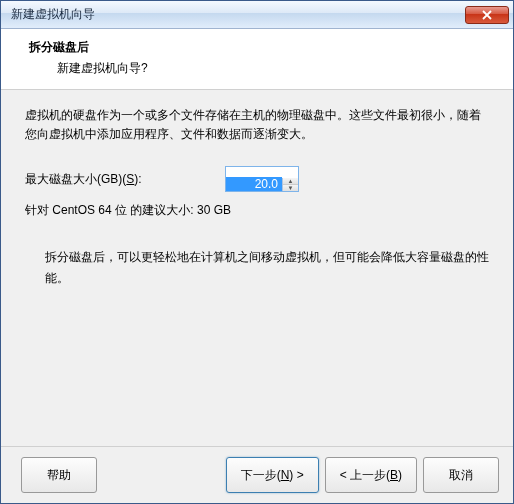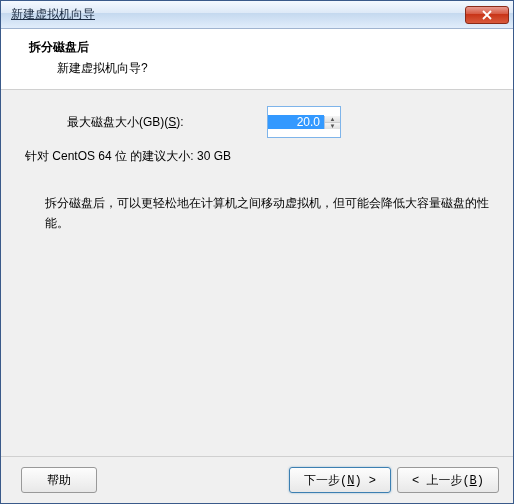--- a/index.html
+++ b/index.html
@@ -24,21 +24,20 @@
       background: linear-gradient(to bottom, #f4f9ff 0%, #dde9f7 45%, #c5d9ef 46%, #e1edfb 100%);
       display: flex;
       align-items: center;
       padding: 0 4px 0 10px;
       border-bottom: 1px solid #a0b4d0;
     }
     .titlebar-title {
       flex: 1;
       color: #1a2a40;
       font-size: 12px;
-      text-decoration: underline;
     }
     .close-btn {
       width: 44px;
       height: 18px;
       background: linear-gradient(to bottom, #e89a90 0%, #d6573f 45%, #c83418 46%, #d95a3d 100%);
       border: 1px solid #8a2a18;
       border-radius: 3px;
       display: flex;
       align-items: center;
       justify-content: center;
@@ -73,28 +72,27 @@
       line-height: 1.6;
       margin-bottom: 22px;
     }
     .size-row {
       display: flex;
       align-items: center;
       margin-bottom: 10px;
     }
     .size-label {
       width: 200px;
-      margin-left: 42px;
     }
     .size-input-wrap {
       display: flex;
-      align-items: center;
+      align-items: flex-end;
       border: 1px solid #7eb4ea;
       background: #fff;
-      height: 32px;
+      height: 26px;
     }
     .size-input {
       width: 56px;
       border: none;
       text-align: right;
       padding: 0 4px;
       font-family: inherit;
       font-size: 12px;
       background: #3399ff;
       color: #fff;
@@ -139,26 +137,26 @@
       color: #000;
     }
     .footer {
       border-top: 1px solid #d0d0d0;
       background: #f0f0f0;
       padding: 10px 14px;
       display: flex;
       align-items: center;
     }
     .btn {
-      height: 26px;
+      height: 36px;
       padding: 0 14px;
       background: linear-gradient(to bottom, #fdfdfd, #e8e8e8);
       border: 1px solid #999;
       border-radius: 3px;
-      font-family: Liberation Mono, monospace;
+      font-family: Liberation Sans, sans-serif;
       font-size: 12px;
       cursor: pointer;
       min-width: 76px;
     }
     .btn-default {
       border: 1px solid #3c7fb1;
       box-shadow: 0 0 2px rgba(60,127,177,0.6);
     }
     .footer-spacer { flex: 1; }
     .footer .btn { margin-left: 6px; }
@@ -177,20 +175,21 @@
         </svg>
     </div>
   </div>
 
   <div class="header">
     <div class="header-title">拆分磁盘后</div>
     <div class="header-sub">新建虚拟机向导?</div>
   </div>
 
   <div class="content">
+    <div class="desc">虚拟机的硬盘作为一个或多个文件存储在主机的物理磁盘中。这些文件最初很小，随着您向虚拟机中添加应用程序、文件和数据而逐渐变大。</div>
 
     <div class="size-row">
       <div class="size-label">
         <span>最大磁盘大小(GB)(</span><span class="underline">S</span><span>):</span>
       </div>
       <div class="size-input-wrap">
         <input class="size-input" type="text" value="20.0" style="">
         <div class="spinner">
           <button class="spin-btn">▲</button>
           <button class="spin-btn">▼</button>
@@ -207,15 +206,16 @@
 
   <div class="footer">
     <button class="btn">帮助</button>
     <div class="footer-spacer"></div>
     <button class="btn btn-default">
       <span>下一步(</span><span class="underline">N</span><span>) &gt;</span>
     </button>
     <button class="btn">
       <span>&lt; 上一步(</span><span class="underline">B</span><span>)</span>
     </button>
+    <button class="btn">取消</button>
   </div>
 
 </div>
 
 </body></html>

